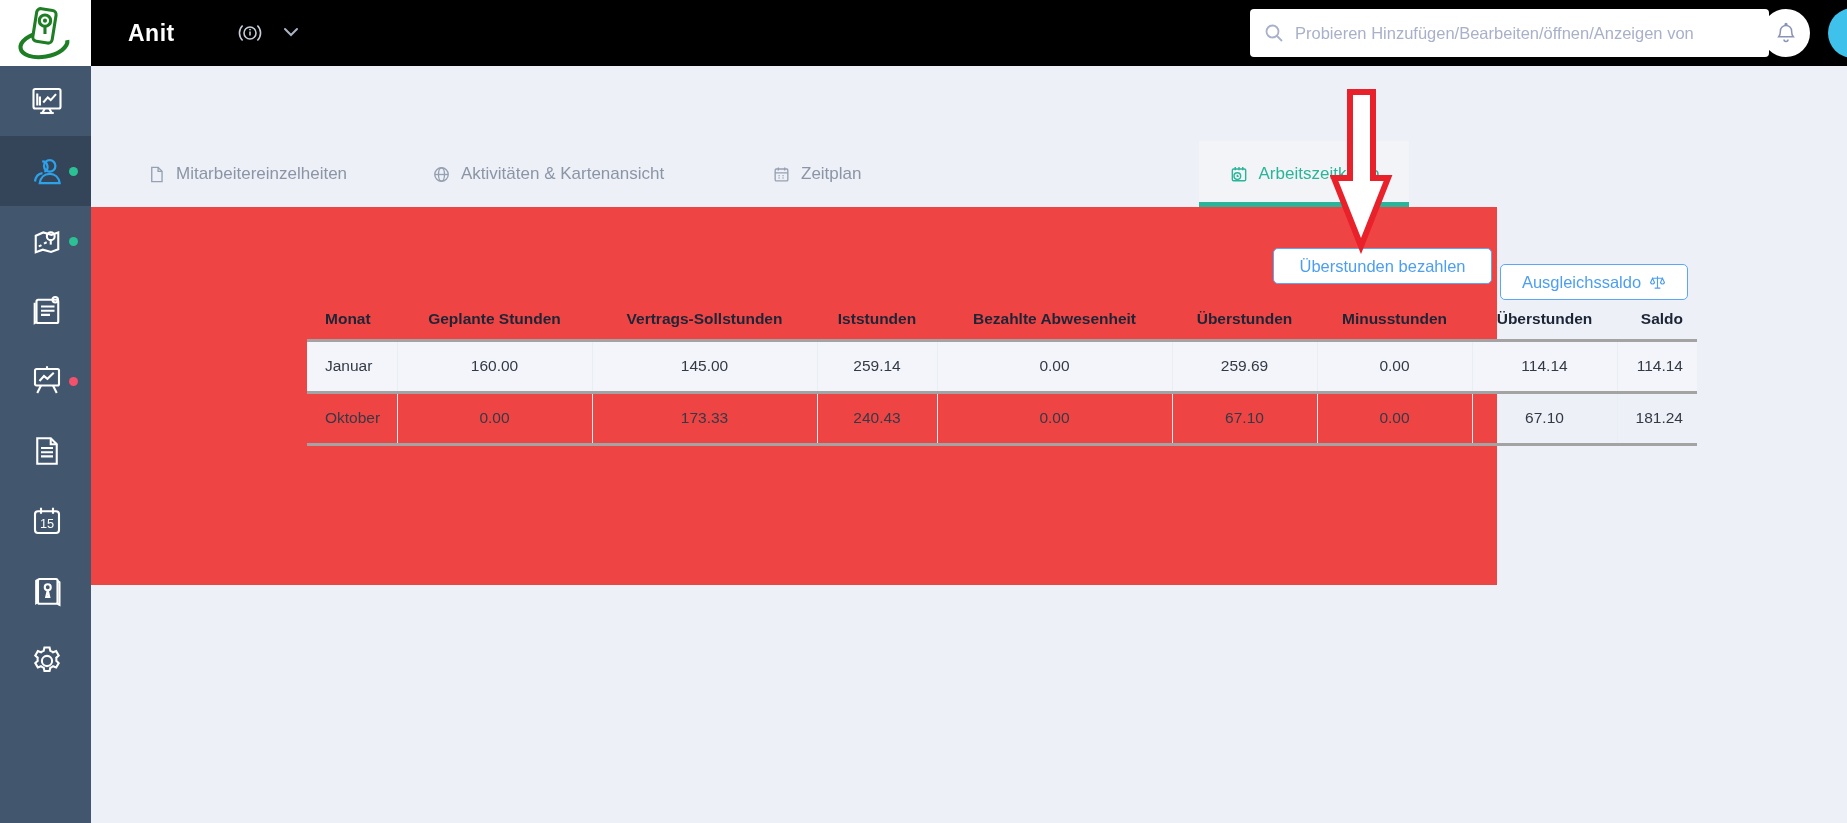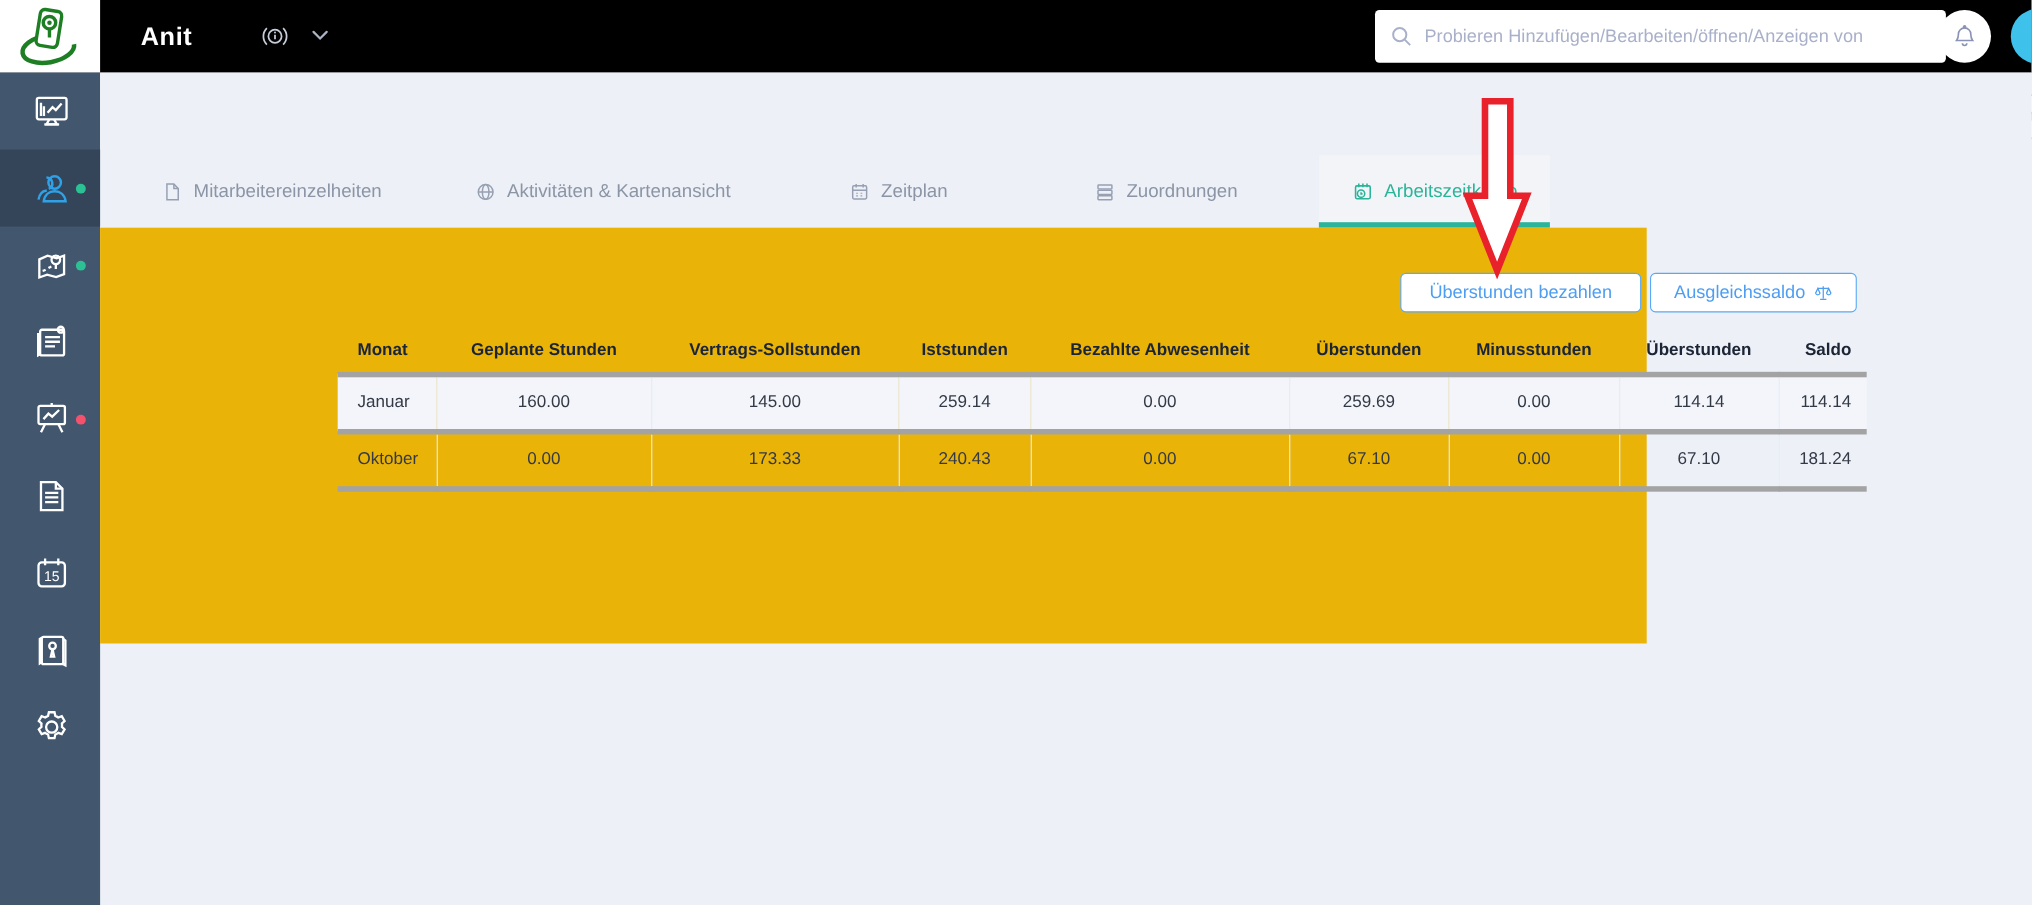--- a/index.html
+++ b/index.html
@@ -46,35 +46,35 @@
   #tabsrow { left:91px; top:66px; width:1756px; height:141px; background:#edf0f6; }
   .tab { position:absolute; top:75px; height:66px; display:flex; align-items:center;
     gap:10px; color:#8b95a6; font-size:17px; cursor:pointer; }
   #tab-0 { left:56px; }  #tab-1 { left:341px; } #tab-2 { left:681px; }
   #tab-3 { left:904px; }
   #tab-4 { left:1108px; width:210px; justify-content:center; background:#f3f4f7;
     color:#2ab499; font-weight:500; }
   #tab-4-underline { left:1108px; top:136px; width:210px; height:5px; background:#2ab499; }
 
   
-  #content { left:91px; top:207px; width:1406px; height:378px; background:#eab308; }
+  #content { left:91px; top:207px; width:1406px; height:378px; background:#ef4444; }
   .action-btn { position:absolute; top:41px; height:36px; background:#fff;
     border:1.5px solid #5aa8f4; border-radius:5px; color:#4d9ef2; font-size:16.5px;
     display:flex; align-items:center; justify-content:center; gap:8px; cursor:pointer; }
   #pay-btn { left:1182px; width:219px; }
-  #balance-btn { left:1409px; width:188px; }
+  #balance-btn { left:1409px; width:188px;margin-top:16px; }
 
   table { position:absolute; left:216px; top:93px; width:1390px;
     border-collapse:collapse; table-layout:fixed; font-size:15.5px; }
   th { font-weight:bold; color:#1c2536; height:40px; text-align:center; }
   td { height:52px; color:#333a46; text-align:center; border-left:1px solid #e9edf4; }
   td:first-child { border-left:none; }
   th.c-first, td.c-first { text-align:left; padding-left:18px; }
   th.c-last, td.c-last { text-align:right; padding-right:14px; }
-  tr { border-bottom:5px solid #a3a3a3; }
+  tr { border-bottom:3px solid #a3a3a3; }
   tr.shade { background:#f3f5fa; }
   tr.frow td { border-left:none; }
 
   
   #sidebar { left:0; top:66px; width:91px; height:757px; background:#42566e; }
   .side-item { position:relative; width:94px; height:70px; display:flex;
     align-items:center; justify-content:center; cursor:pointer; }
   .side-item.active { background:#344459; }
   .dot { position:absolute; right:16px; top:31px; width:9px; height:9px; border-radius:50%; }
   .dot.green { background:#2bc194; }
@@ -283,30 +283,20 @@
     </div>
     <div id="tab-2" class="tab">
       <span>
         <svg width="19" height="19" viewBox="0 0 24 24" fill="none" stroke="#96a0b2" stroke-width="1.7">
           <rect x="4" y="5" width="16" height="15" rx="1.5"></rect>
             <path d="M8 3v4M16 3v4M4 10h16"></path>
           <path d="M8 13.5h2M13 13.5h2M8 16.5h2M13 16.5h2" stroke-width="1.4"></path>
         </svg>
       </span>
       <span>Zeitplan</span>
-    </div>
-    <div id="tab-3" class="tab">
-      <span>
-        <svg width="19" height="19" viewBox="0 0 24 24" fill="none" stroke="#96a0b2" stroke-width="1.7">
-          <rect x="4" y="4" width="16" height="4.6" rx="0.8"></rect>
-          <rect x="4" y="10.2" width="16" height="4.6" rx="0.8"></rect>
-          <rect x="4" y="16.4" width="16" height="4.6" rx="0.8"></rect>
-        </svg>
-      </span>
-      <span>Zuordnungen</span>
     </div>
     <div id="tab-4" class="tab">
       <span>
         <svg width="20" height="20" viewBox="0 0 24 24" fill="none" stroke="#2ab499" stroke-width="1.7">
           <rect x="4" y="6" width="16" height="14" rx="1.5"></rect>
           <path d="M7.5 3.5v4M12 3.5v4M16.5 3.5v4"></path>
           <circle cx="10" cy="14.5" r="4"></circle>
             <path d="M10 12.8v1.9h1.6"></path>
         </svg>
       </span>

